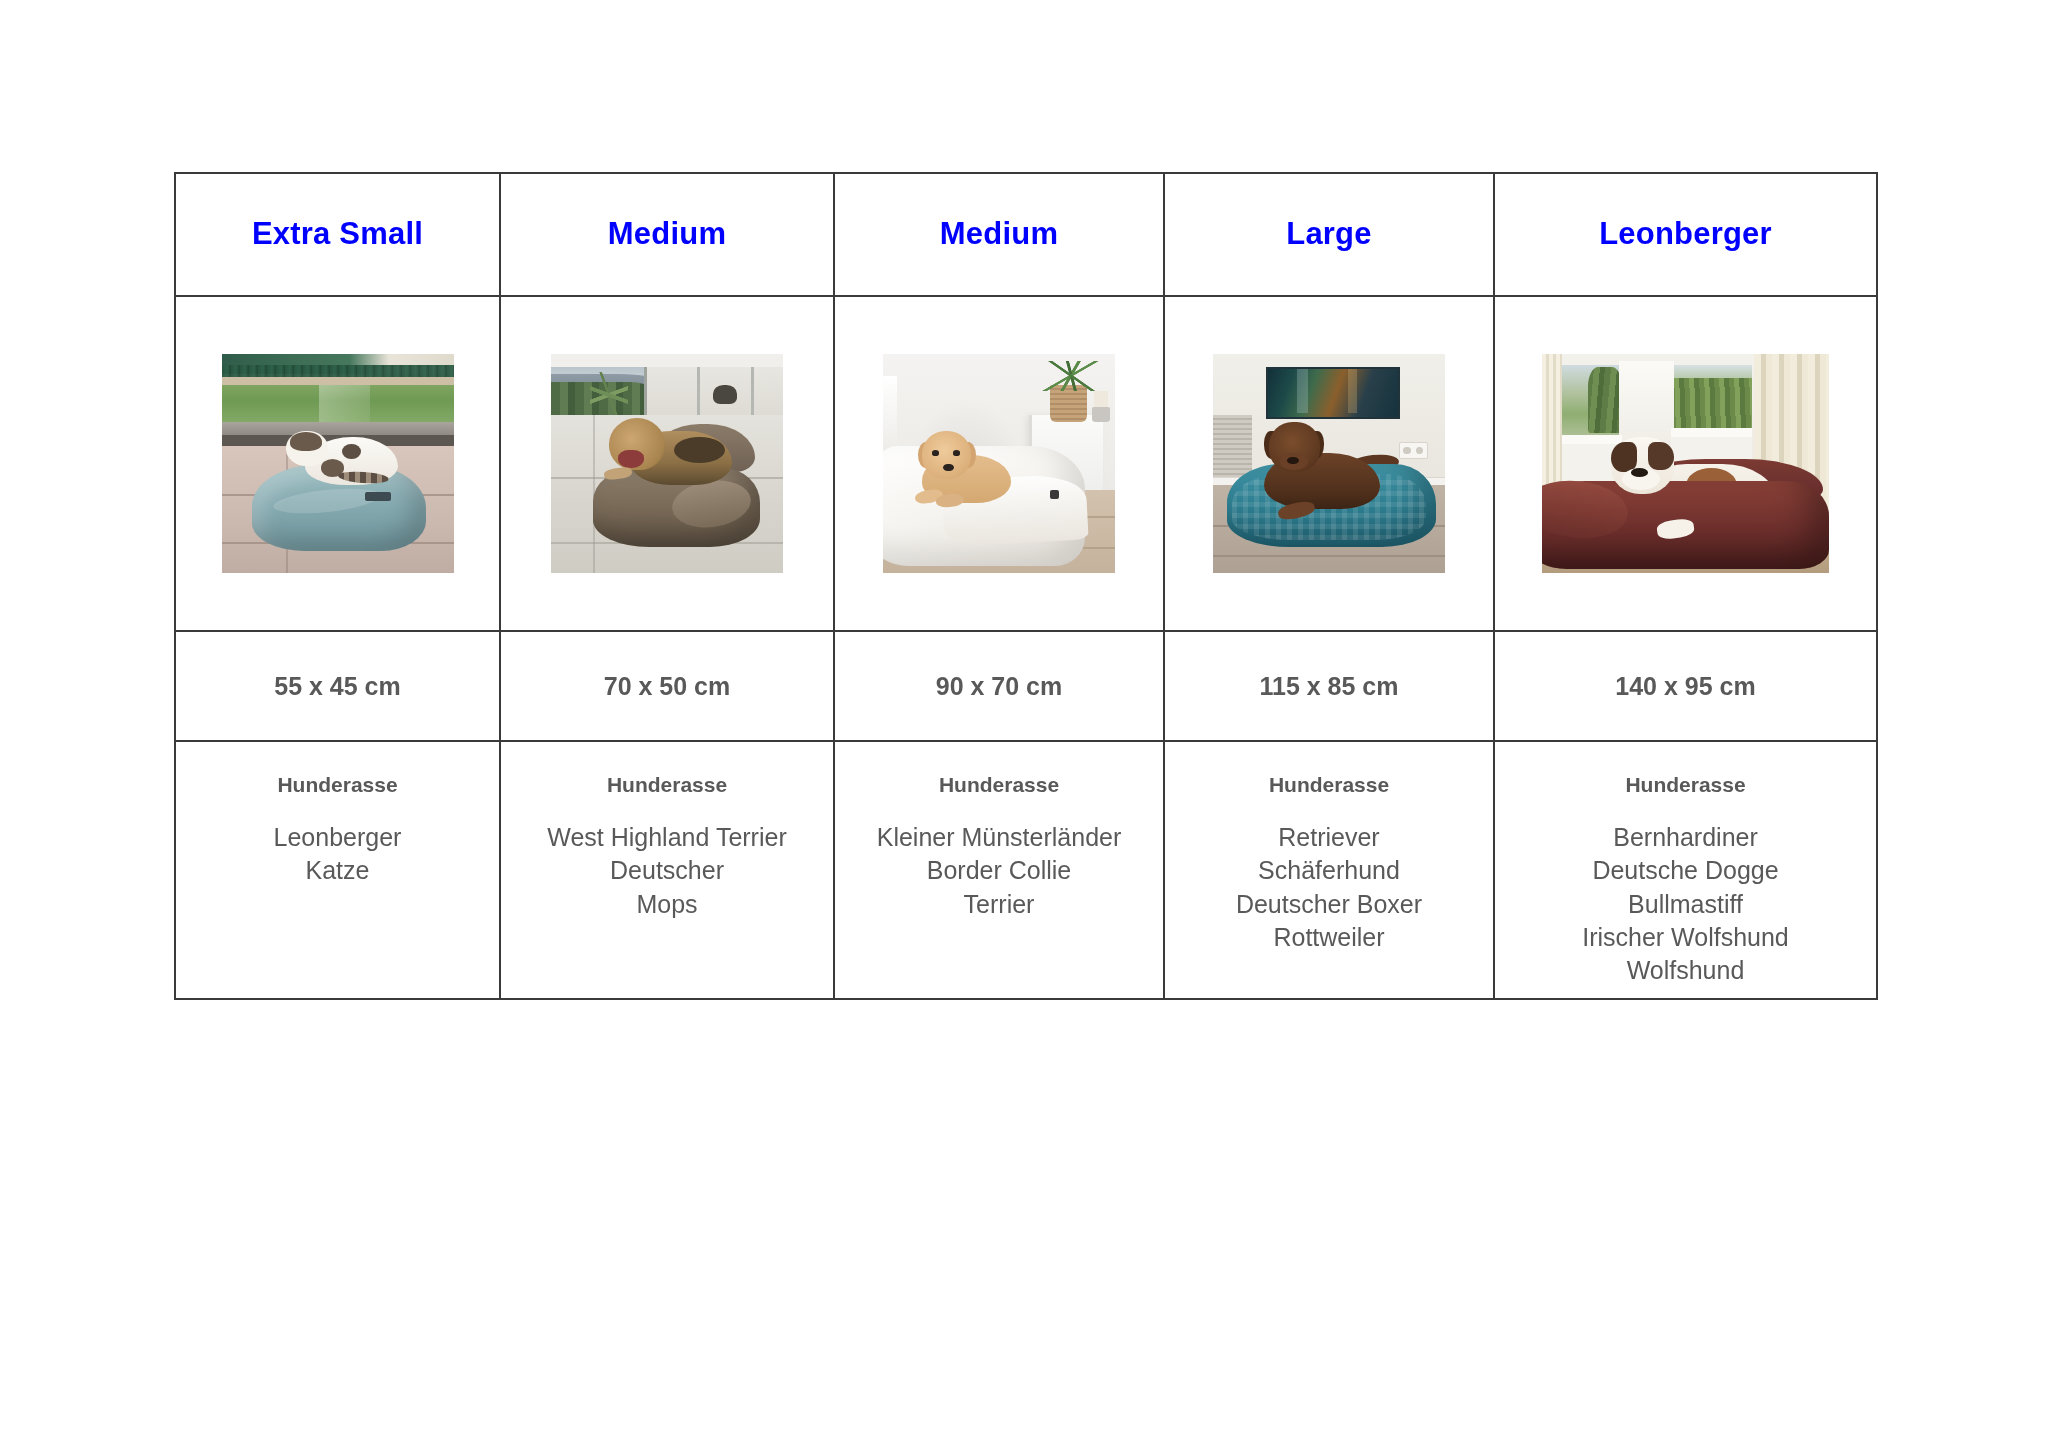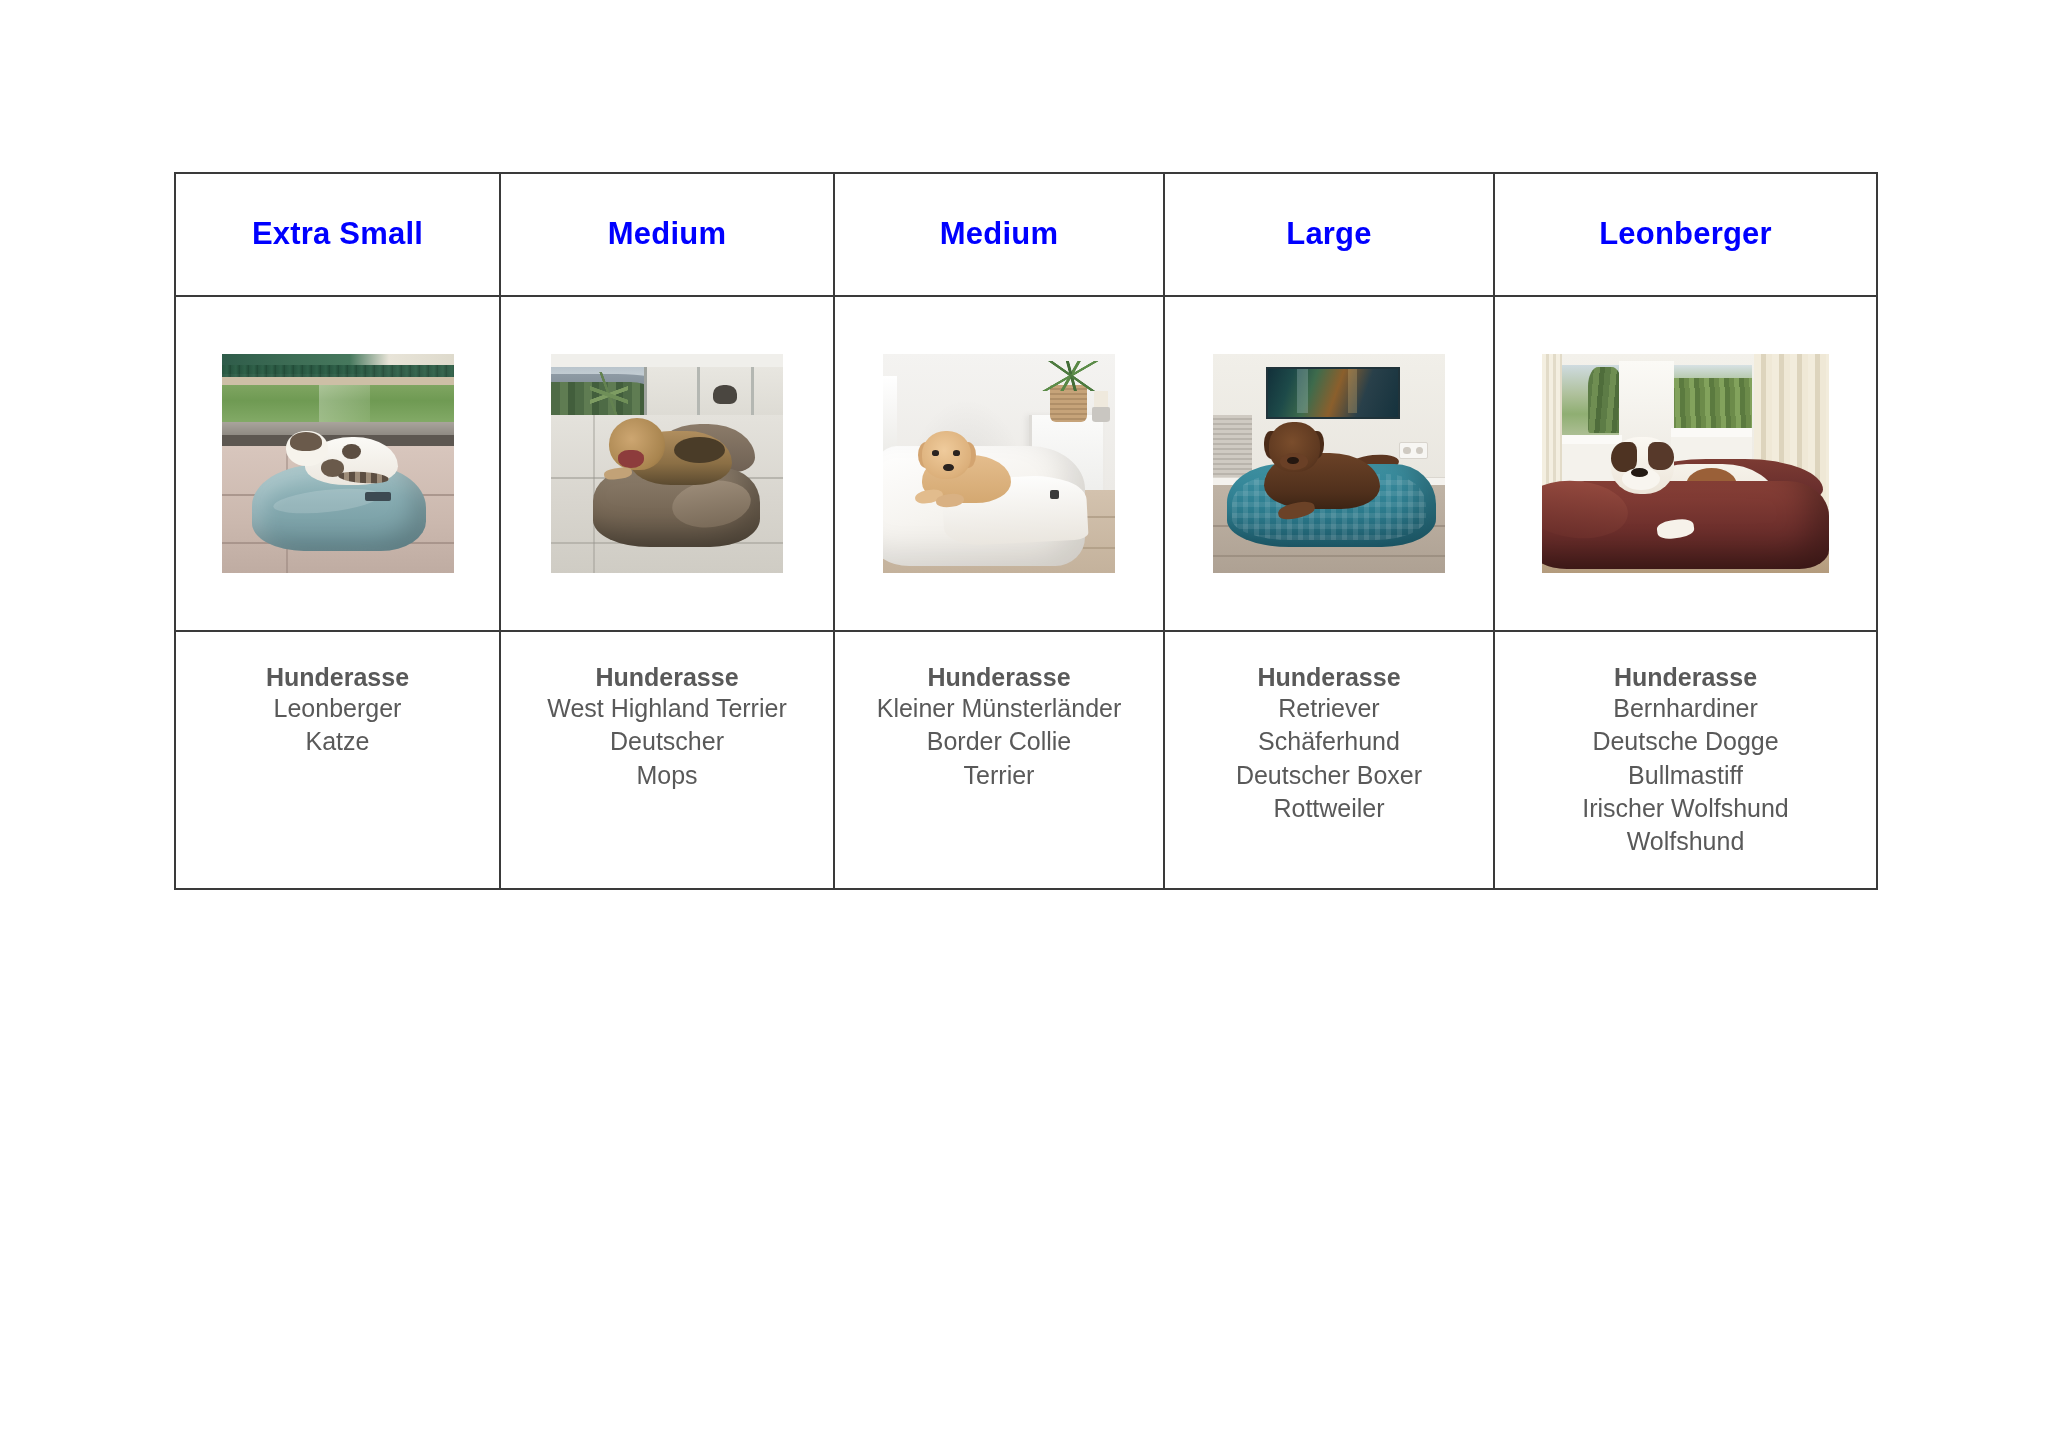--- a/index.html
+++ b/index.html
@@ -426,22 +426,23 @@
   .row-breeds td {
     height: 248px;
     vertical-align: top;
   }
   .breed-cell {
     padding-top: 26px;
   }
   .breed-title {
     color: #595959;
     font-weight: bold;
-    font-size: 25px;
+    font-size: 21px;
     line-height: 1.2;
+    margin-bottom: 24px;
   }
   .breed-list {
     color: #595959;
     font-size: 25px;
     line-height: 1.33;
   }
   .breed-item { display: block; }
 </style>
 </head>
 <body>
@@ -623,20 +624,37 @@
               <div class="dog-mask-l"></div>
                 <div class="dog-mask-r"></div>
               <div class="dog-muzzle"></div>
                 <div class="dog-nose"></div>
               <div class="dog-paw"></div>
             </div>
           </div>
         </td>
       </tr>
 
+      <tr class="row-dims">
+        <td>
+          <div class="dim-label">55 x 45 cm</div>
+        </td>
+        <td>
+          <div class="dim-label">70 x 50 cm</div>
+        </td>
+        <td>
+          <div class="dim-label">90 x 70 cm</div>
+        </td>
+        <td>
+          <div class="dim-label">115 x 85 cm</div>
+        </td>
+        <td>
+          <div class="dim-label">140 x 95 cm</div>
+        </td>
+      </tr>
 
       <tr class="row-breeds">
 
         <td>
           <div class="breed-cell">
             <div class="breed-title">Hunderasse</div>
             <div class="breed-list">
               <span class="breed-item">Leonberger</span>
               <span class="breed-item">Katze</span>
             </div>

